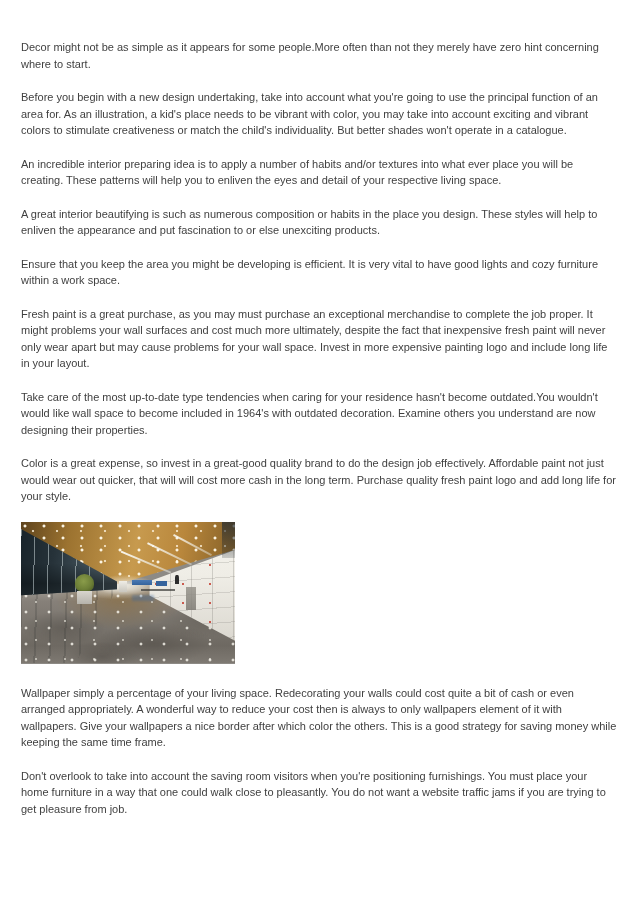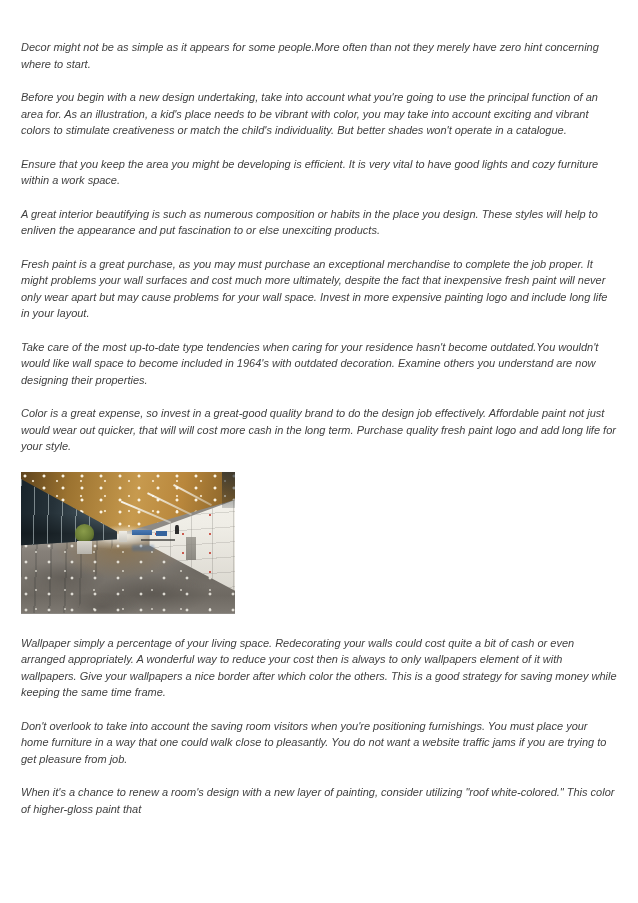--- a/index.html
+++ b/index.html
@@ -20,21 +20,20 @@
     width:638px;height:903px;
     background:var(--page-bg);
     font-family:"Liberation Sans",sans-serif;
     color:var(--text-color);
     overflow:hidden;
   }
   .page{
     box-sizing:border-box;
     width:638px;height:903px;
     padding:39px 21px 0 21px;
-    font-style:italic;
   }
   .page p{
     margin:0 0 17px 0;
     font-size:11px;
     line-height:16.5px;
     letter-spacing:0;
     text-align:left;
   }
   figure.photo{
     margin:12px 0 21px 0;
@@ -152,22 +151,23 @@
   .ph-bench{left:56%;top:47.5%;width:16%;height:1.6%;
     background:rgba(58,58,56,.7);}
 </style>
 </head>
 <body>
 
 <div class="page">
 
   <p>Decor might not be as simple as it appears for some people.More often than not they merely have zero hint concerning where to start.</p>
   <p>Before you begin with a new design undertaking, take into account what you're going to use the principal function of an area for. As an illustration, a kid's place needs to be vibrant with color, you may take into account exciting and vibrant colors to stimulate creativeness or match the child's individuality. But better shades won't operate in a catalogue.</p>
+  <p>An incredible interior preparing idea is to apply a number of habits and/or textures into what ever place you will be creating. These patterns will help you to enliven the eyes and detail of your respective living space.</p>
+  <p>A great interior beautifying is such as numerous composition or habits in the place you design. These styles will help to enliven the appearance and put fascination to or else unexciting products.</p>
   <p>Ensure that you keep the area you might be developing is efficient. It is very vital to have good lights and cozy furniture within a work space.</p>
-  <p>A great interior beautifying is such as numerous composition or habits in the place you design. These styles will help to enliven the appearance and put fascination to or else unexciting products.</p>
   <p>Fresh paint is a great purchase, as you may must purchase an exceptional merchandise to complete the job proper. It might problems your wall surfaces and cost much more ultimately, despite the fact that inexpensive fresh paint will never only wear apart but may cause problems for your wall space. Invest in more expensive painting logo and include long life in your layout.</p>
   <p>Take care of the most up-to-date type tendencies when caring for your residence hasn't become outdated.You wouldn't would like wall space to become included in 1964's with outdated decoration. Examine others you understand are now designing their properties.</p>
   <p>Color is a great expense, so invest in a great-good quality brand to do the design job effectively. Affordable paint not just would wear out quicker, that will will cost more cash in the long term. Purchase quality fresh paint logo and add long life for your style.</p>
 
   <figure class="photo" role="img" aria-label="Modern terminal hall interior with a sloped wooden ceiling dotted with recessed lights, a dark glass curtain wall on the left, a white panelled wall with blue signs on the right, a green plant, and a glossy grey floor reflecting the ceiling lights">
     <div class="ph-ceiling"></div>
     <div class="ph-ceiling-lights"></div>
     <div class="ph-floor"></div>
     <div class="ph-floor-streaks"></div>
     <div class="ph-floor-sparkle"></div>
@@ -186,15 +186,14 @@
     <div class="ph-plant"></div>
     <div class="ph-planter"></div>
     <div class="ph-sign1"></div>
     <div class="ph-sign2"></div>
     <div class="ph-sign-reflect"></div>
     <div class="ph-person"></div>
   </figure>
 
   <p>Wallpaper simply a percentage of your living space. Redecorating your walls could cost quite a bit of cash or even arranged appropriately. A wonderful way to reduce your cost then is always to only wallpapers element of it with wallpapers. Give your wallpapers a nice border after which color the others. This is a good strategy for saving money while keeping the same time frame.</p>
   <p>Don't overlook to take into account the saving room visitors when you're positioning furnishings. You must place your home furniture in a way that one could walk close to pleasantly. You do not want a website traffic jams if you are trying to get pleasure from job.</p>
-  <p>When it's a chance to renew a room's design with a new layer of painting, consider utilizing "roof white-colored." This color of higher-gloss paint that</p>
 
 </div>
 
 </body></html>

